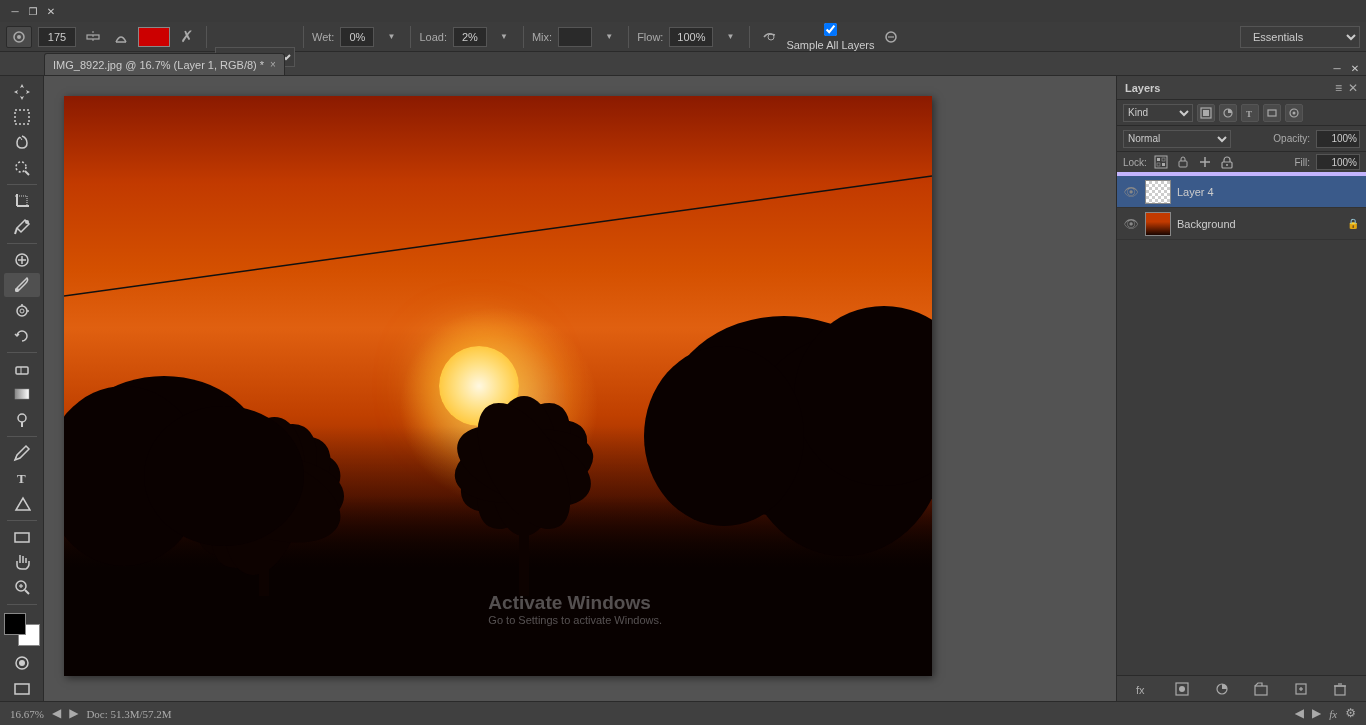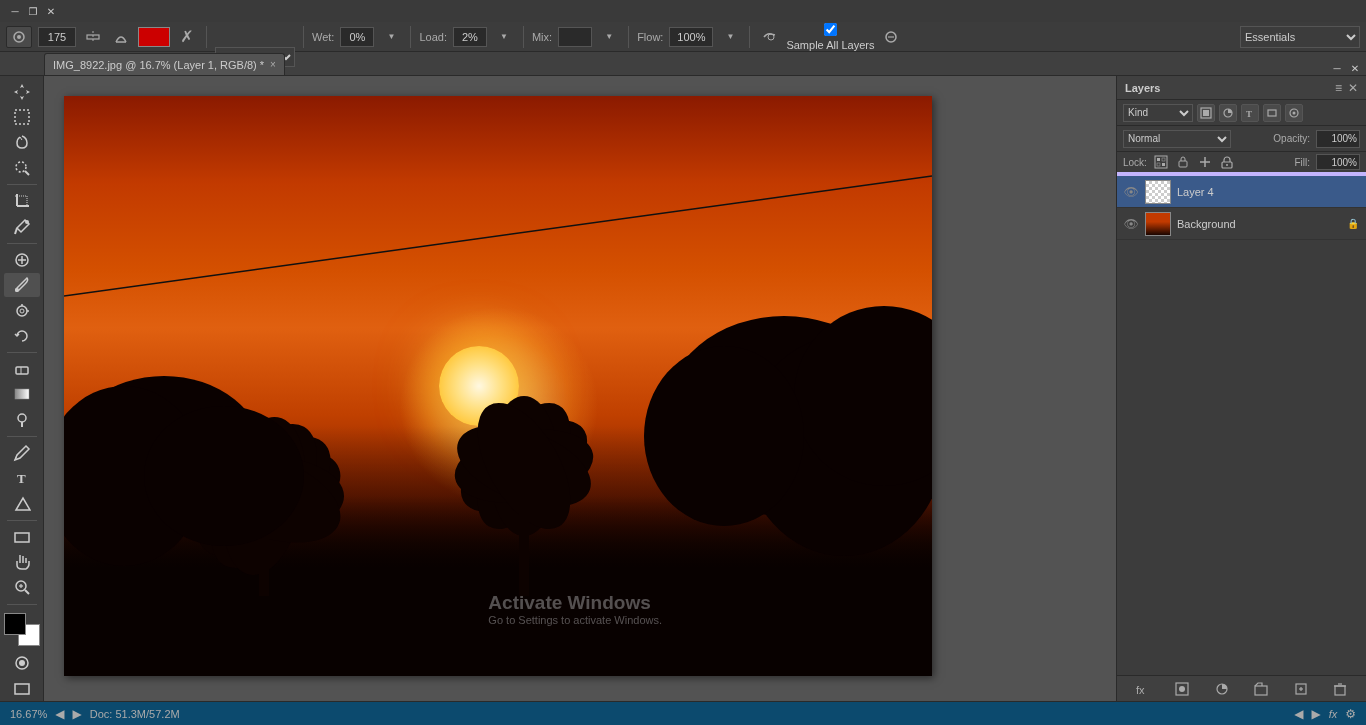--- a/index.html
+++ b/index.html
@@ -540,27 +540,28 @@
       align-items: center;
       justify-content: center;
       cursor: pointer;
       color: #aaa;
       font-size: 13px;
     }
 
     
     #status-bar {
       height: 24px;
-      background: #0c4a6e;
+      background: #404040;
       border-top: 1px solid #2a2a2a;
       display: flex;
       align-items: center;
       padding: 0 10px;
       gap: 10px;
       justify-content: space-between;
+      font-family: Liberation Serif, serif;
     }
     .status-left {
       display: flex;
       align-items: center;
       gap: 8px;
       color: #aaa;
       font-size: 11px;
     }
     .status-right {
       display: flex;
@@ -667,21 +668,21 @@
     <span>Sample All Layers</span>
   </label>
 
   <div class="opt-icon-btn">
     <svg width="16" height="16" viewBox="0 0 16 16">
       <circle cx="8" cy="8" r="5" fill="none" stroke="#aaa" stroke-width="1.5"></circle>
       <line x1="5" y1="8" x2="11" y2="8" stroke="#aaa" stroke-width="1.2"></line>
     </svg>
   </div>
 
-  <select class="workspace-select" style="margin-left:auto;">
+  <select class="workspace-select" style="margin-left:auto;padding-left:8px;">
     <option>Essentials</option>
   </select>
 </div>
 
 <div id="tab-bar">
   <div class="doc-tab">
     <span>IMG_8922.jpg @ 16.7% (Layer 1, RGB/8) *</span>
     <span class="close-tab">×</span>
   </div>
   <div id="tab-panel-controls">

